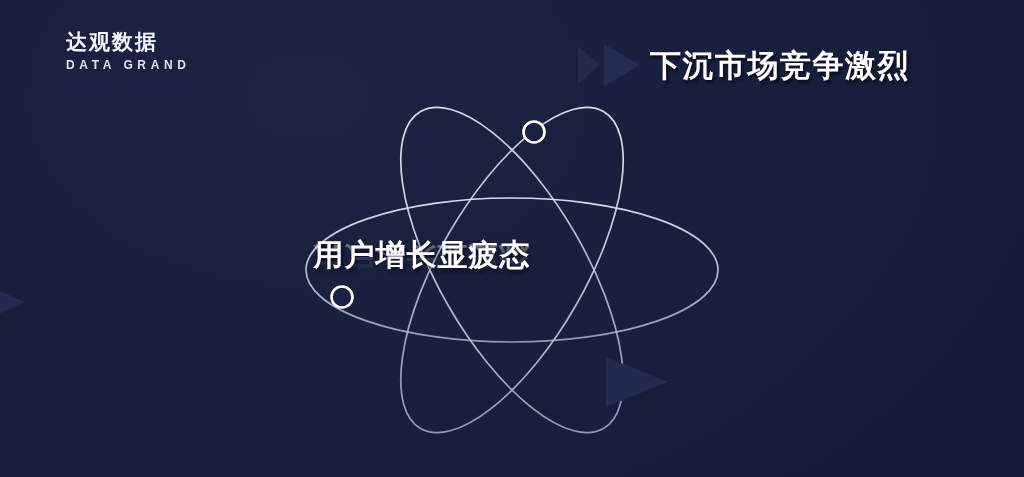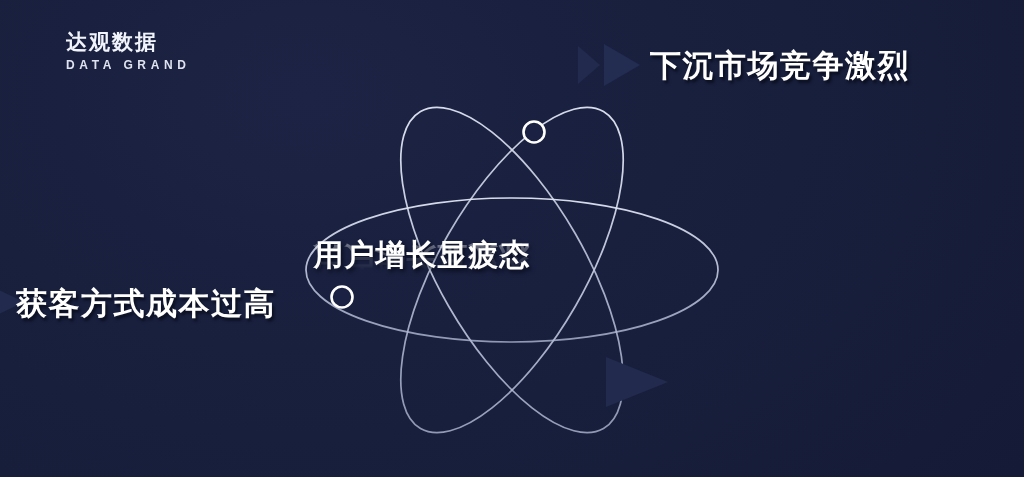--- a/index.html
+++ b/index.html
@@ -152,16 +152,15 @@
     <polygon points="0,0 62,25 0,50" fill="#222a4d"></polygon>
   </svg>
 
   <div id="center-wrap">
     <div id="center-text">用户增长显疲态</div>
     <div id="center-reflection">用户增长显疲态</div>
   </div>
 
   <div class="label" id="label-top-right">下沉市场竞争激烈</div>
 
-  <div class="label" id="label-left">获客方式成本过高</div>
 
 
 </div>
 
 </body></html>

